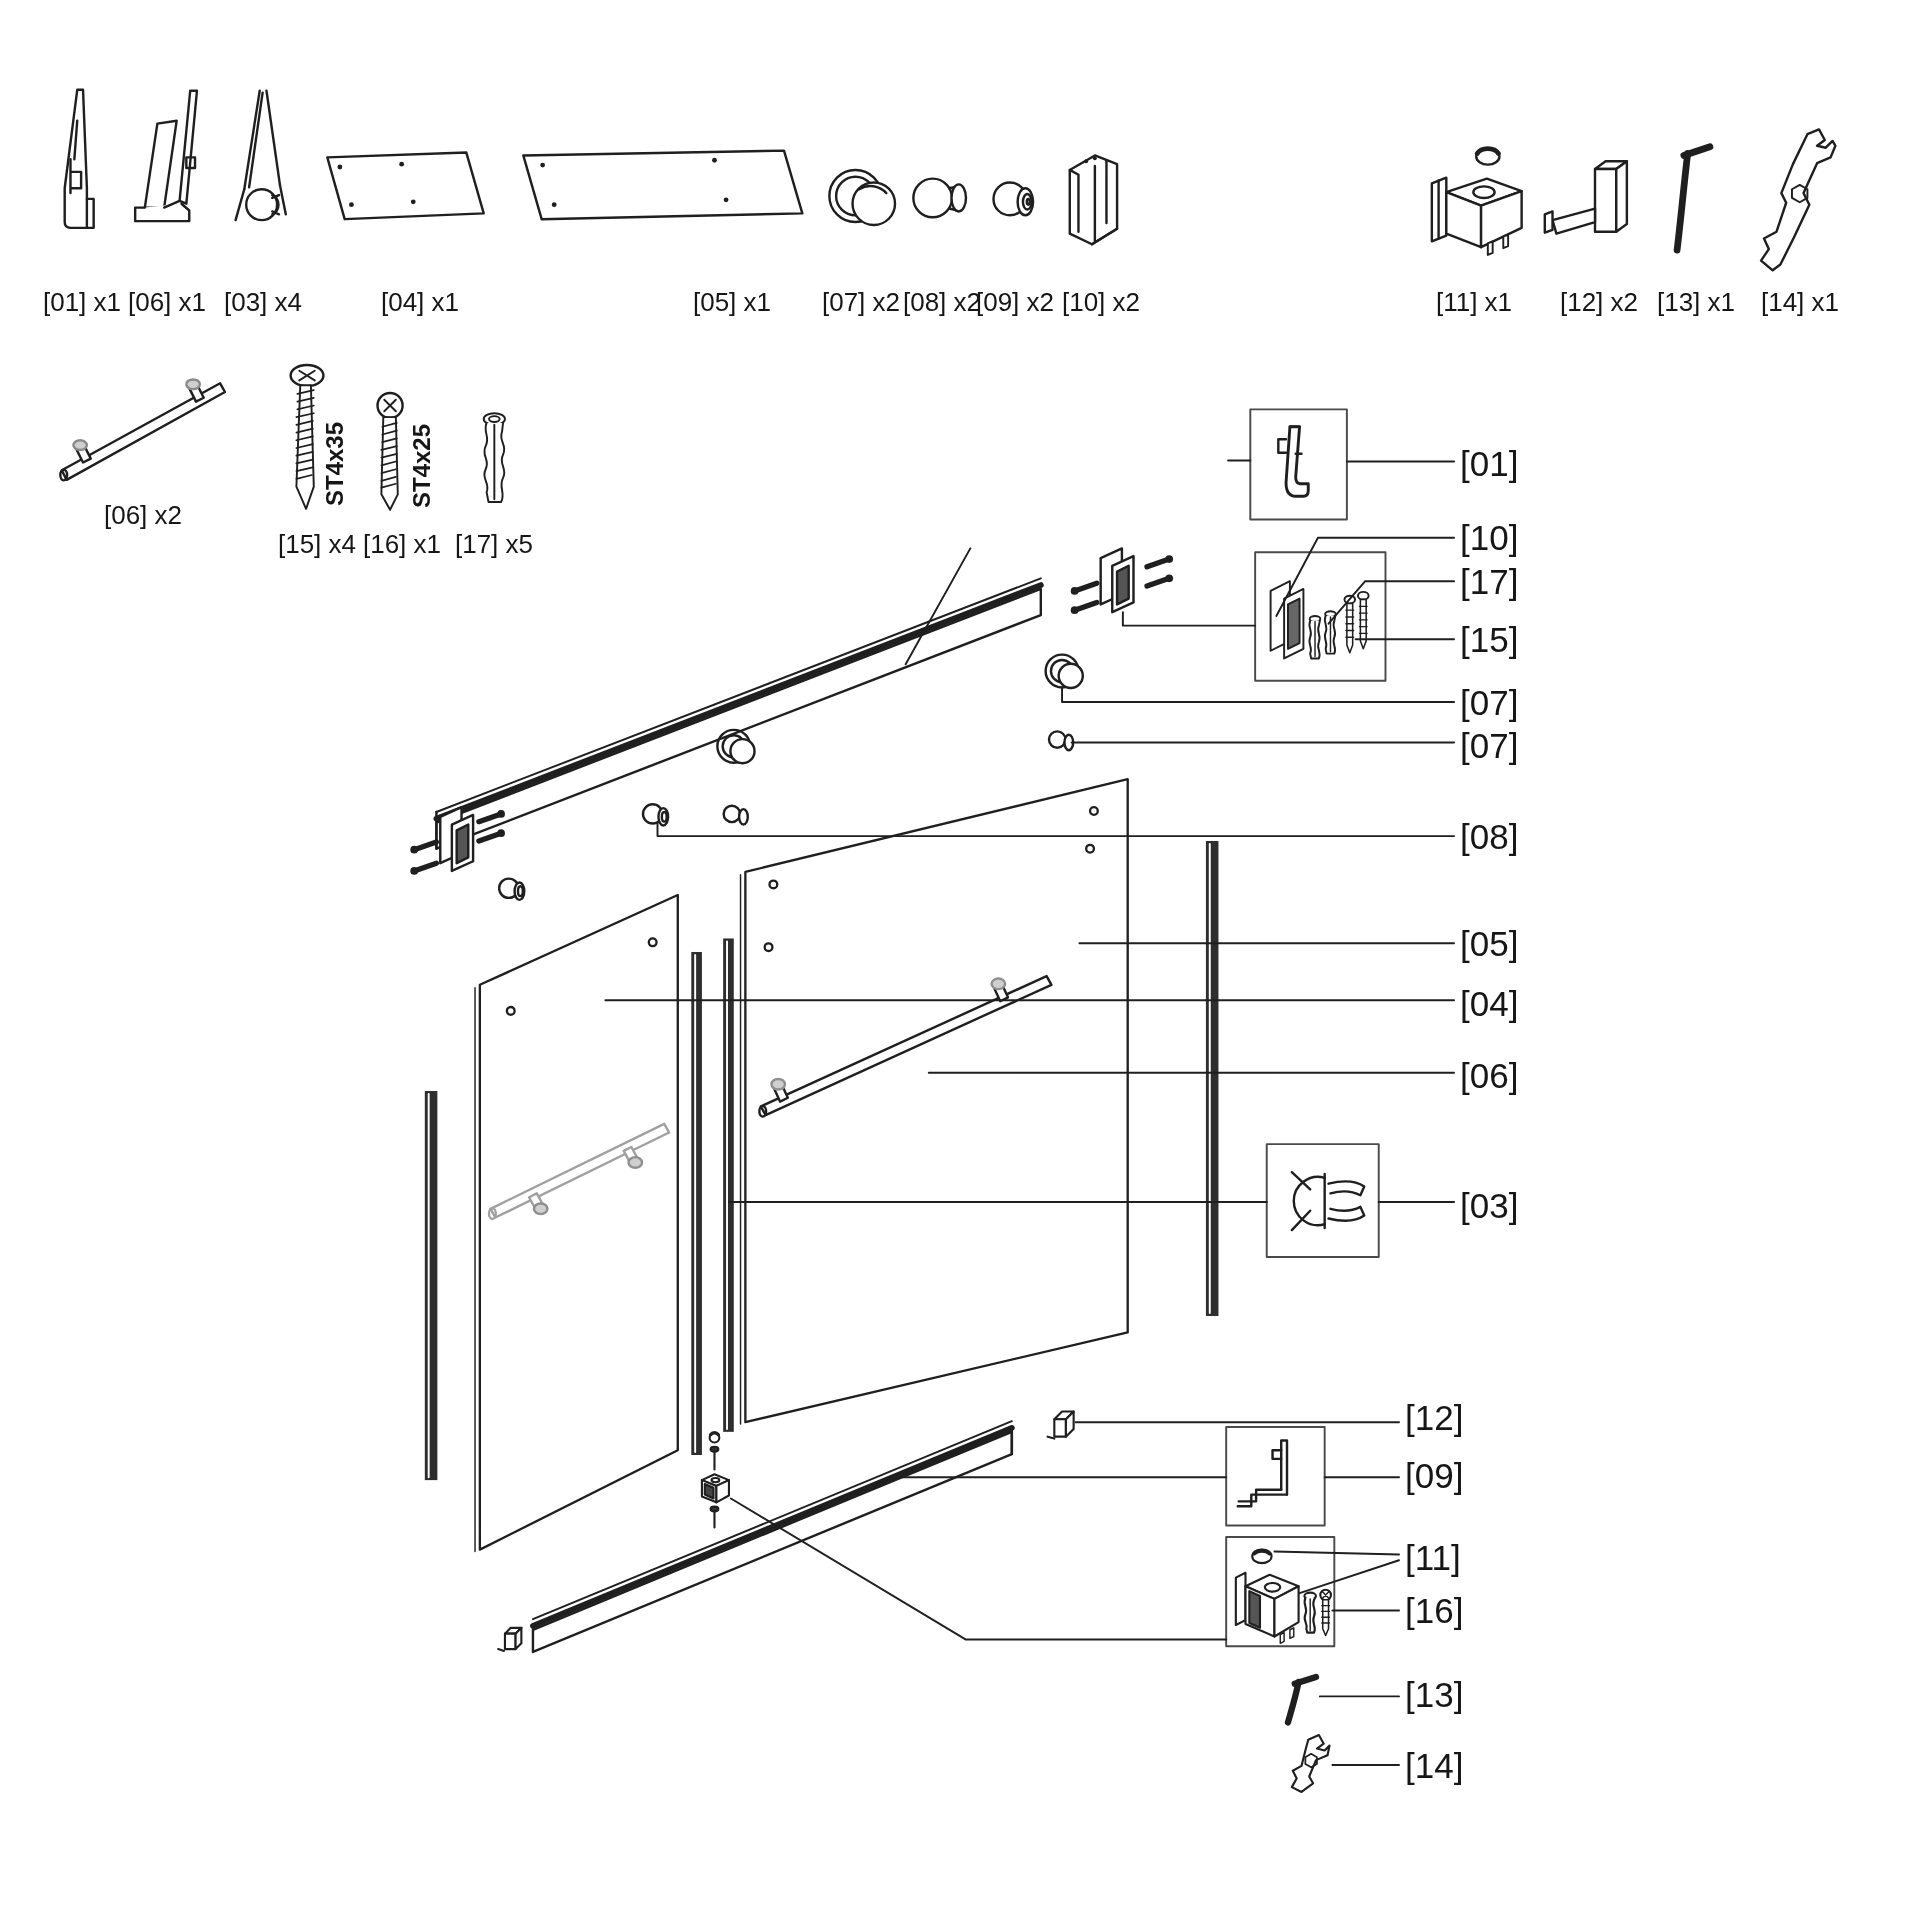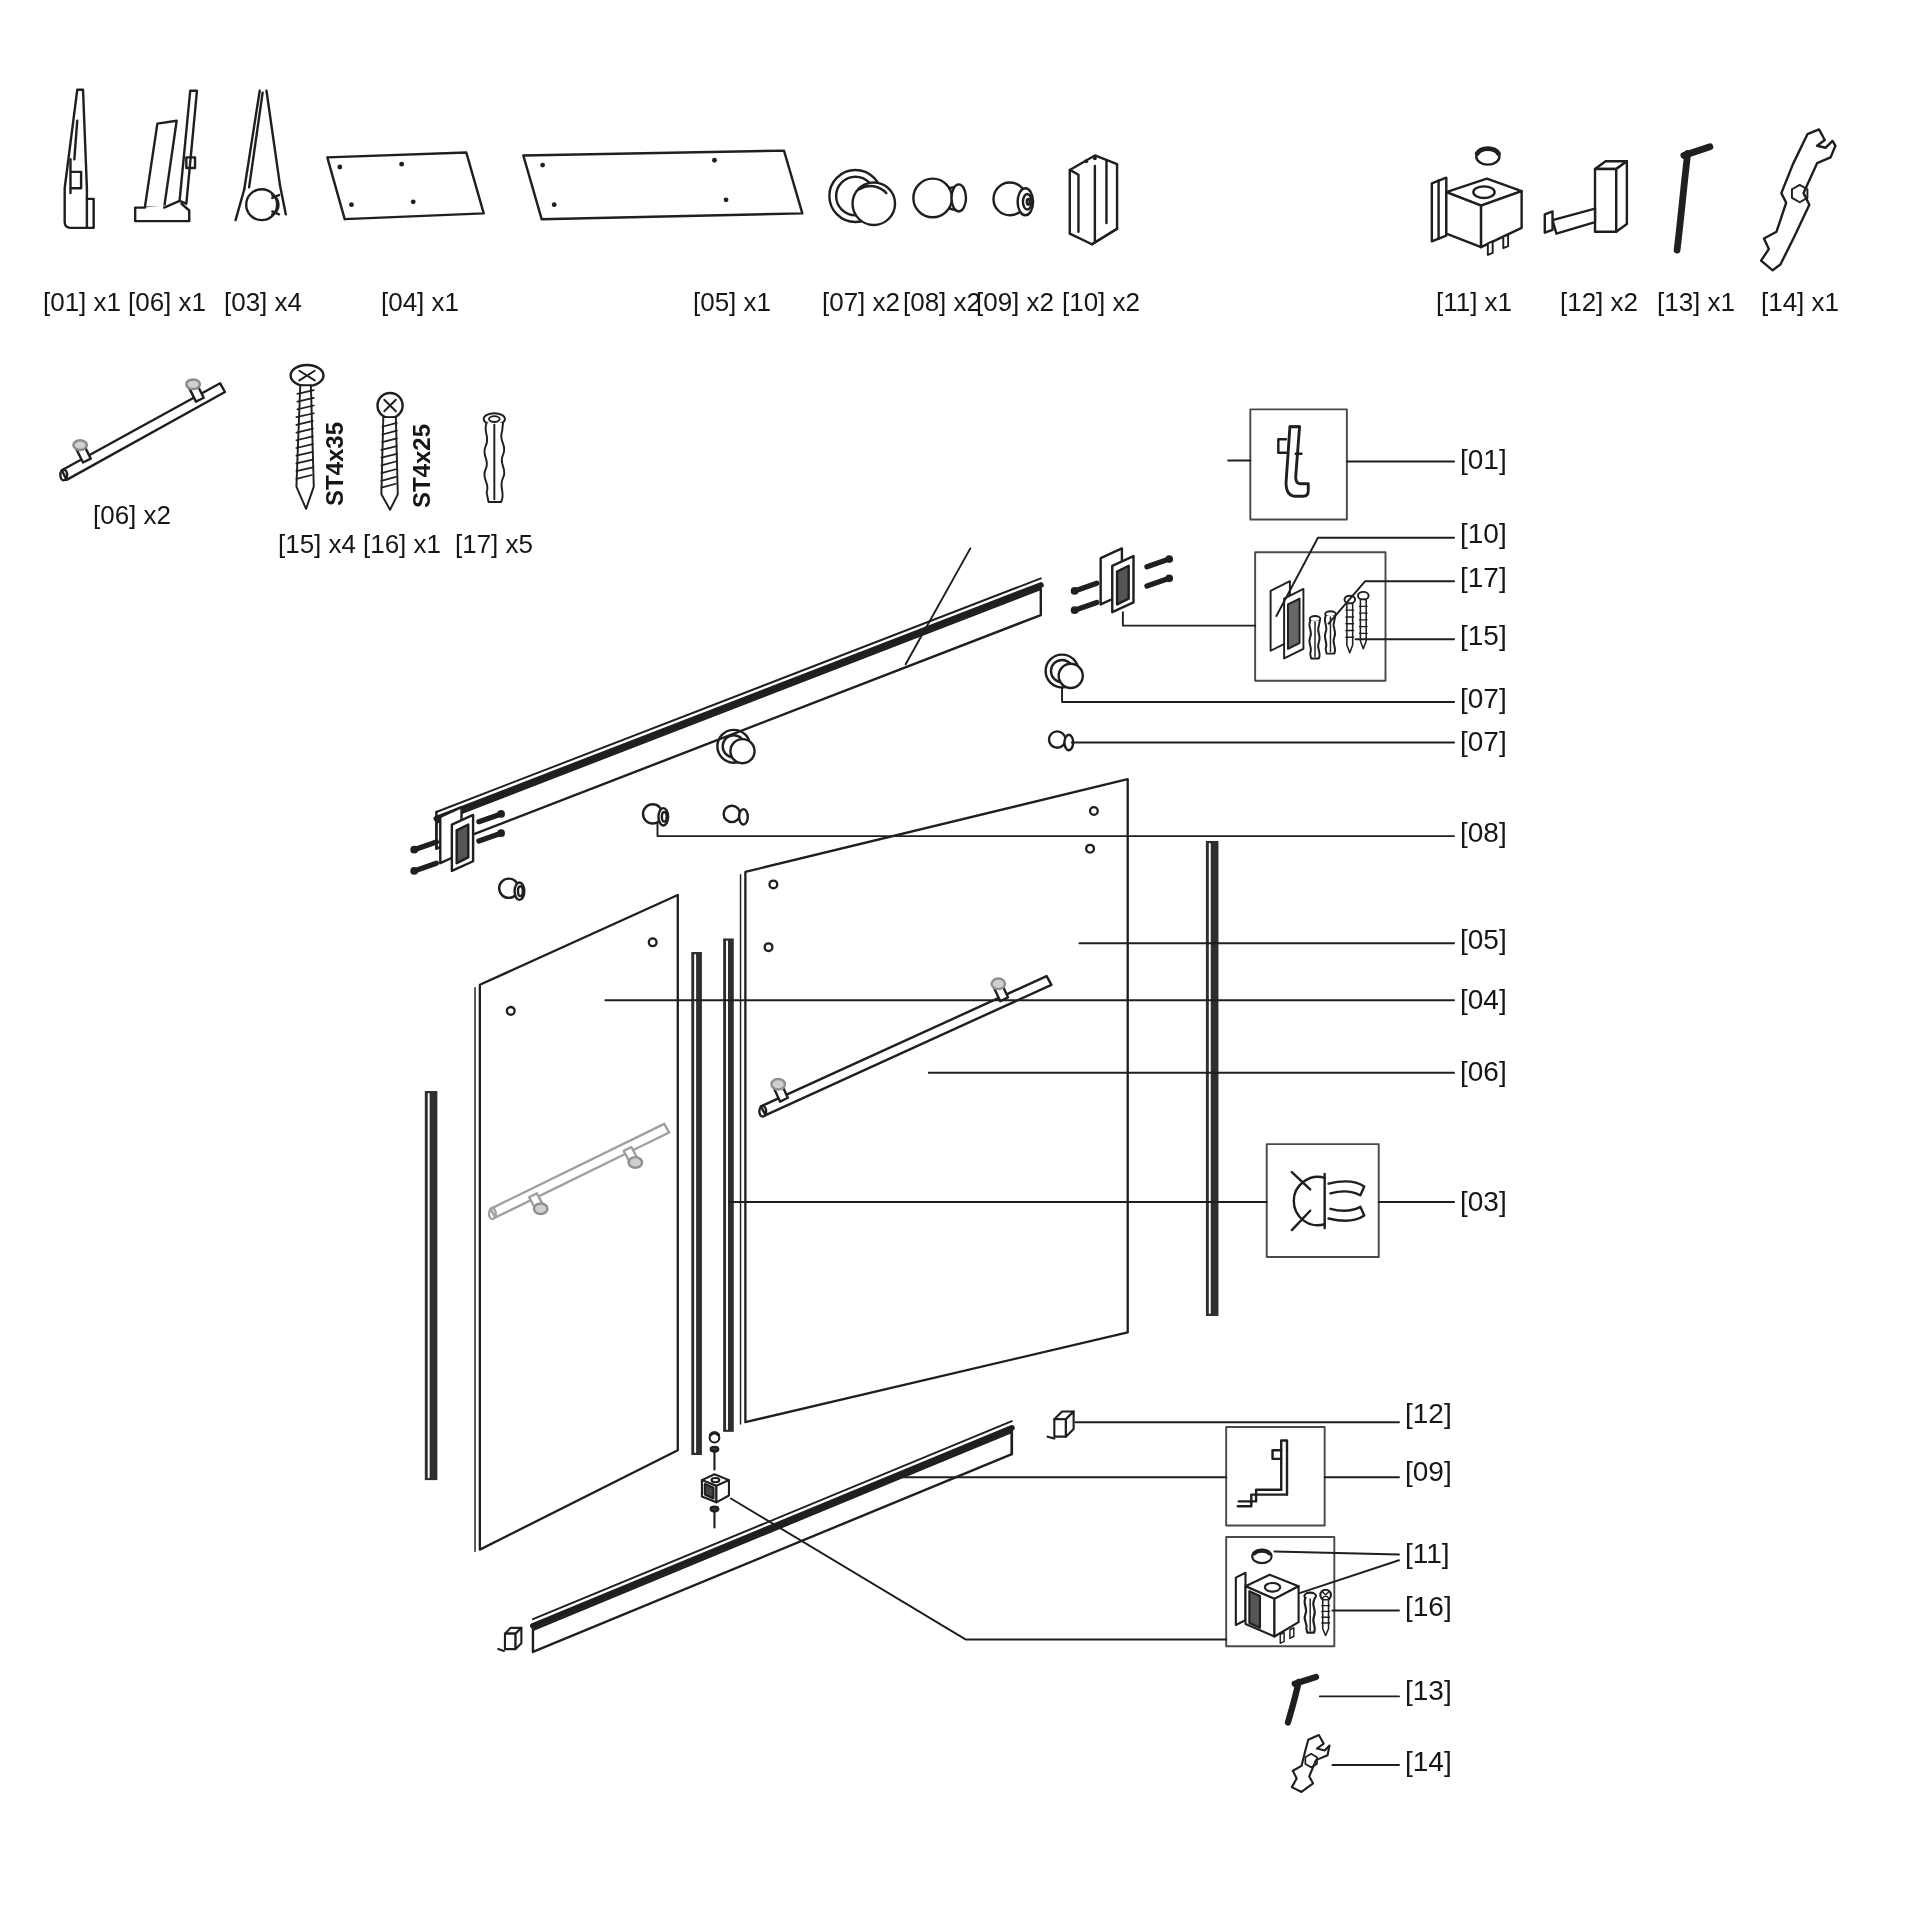--- a/index.html
+++ b/index.html
@@ -1,21 +1,21 @@
 <!DOCTYPE html>
 <html><head>
 <meta charset="utf-8">
 <style>
   html,body{margin:0;padding:0;background:#fff;}
   #canvas{position:relative;width:1931px;height:1931px;background:#fff;overflow:hidden;
           font-family:"Liberation Sans",sans-serif;color:#161616;}
   #art{position:absolute;left:0;top:0;}
   .lbl{position:absolute;white-space:nowrap;color:#161616;}
   .glbl{font-size:26px;font-weight:500;transform:translateX(-50%);}
-  .rlbl{font-size:28px;font-weight:500;}
+  .rlbl{font-size:35px;font-weight:500;}
   .szlbl{font-size:24px;font-weight:bold;transform:translate(-50%,-50%) rotate(-90deg);}
 </style>
 </head>
 <body>
 
 <div id="canvas">
 
 <svg id="art" width="1931" height="1931" viewBox="0 0 2000 2000" fill="none" stroke="#1f1f1f" stroke-width="2.5" stroke-linecap="round" stroke-linejoin="round">
 
   <g>
@@ -381,21 +381,21 @@
   <div class="lbl glbl" style="left:732px;top:287px">[05] x1</div>
   <div class="lbl glbl" style="left:861px;top:287px">[07] x2</div>
   <div class="lbl glbl" style="left:942px;top:287px">[08] x2</div>
   <div class="lbl glbl" style="left:1015px;top:287px">[09] x2</div>
   <div class="lbl glbl" style="left:1101px;top:287px">[10] x2</div>
   <div class="lbl glbl" style="left:1474px;top:287px">[11] x1</div>
   <div class="lbl glbl" style="left:1599px;top:287px">[12] x2</div>
   <div class="lbl glbl" style="left:1696px;top:287px">[13] x1</div>
   <div class="lbl glbl" style="left:1800px;top:287px">[14] x1</div>
 
-  <div class="lbl glbl" style="left:132px;top:500px">[06] x2</div>
+  <div class="lbl glbl" style="left:143px;top:500px">[06] x2</div>
   <div class="lbl glbl" style="left:317px;top:529px">[15] x4</div>
   <div class="lbl glbl" style="left:402px;top:529px">[16] x1</div>
   <div class="lbl glbl" style="left:494px;top:529px">[17] x5</div>
 
   <div class="lbl szlbl" style="left:335px;top:464px">ST4x35</div>
   <div class="lbl szlbl" style="left:422px;top:466px">ST4x25</div>
 
   <div class="lbl rlbl" style="left:1460px;top:444px">[01]</div>
   <div class="lbl rlbl" style="left:1460px;top:518px">[10]</div>
   <div class="lbl rlbl" style="left:1460px;top:562px">[17]</div>

